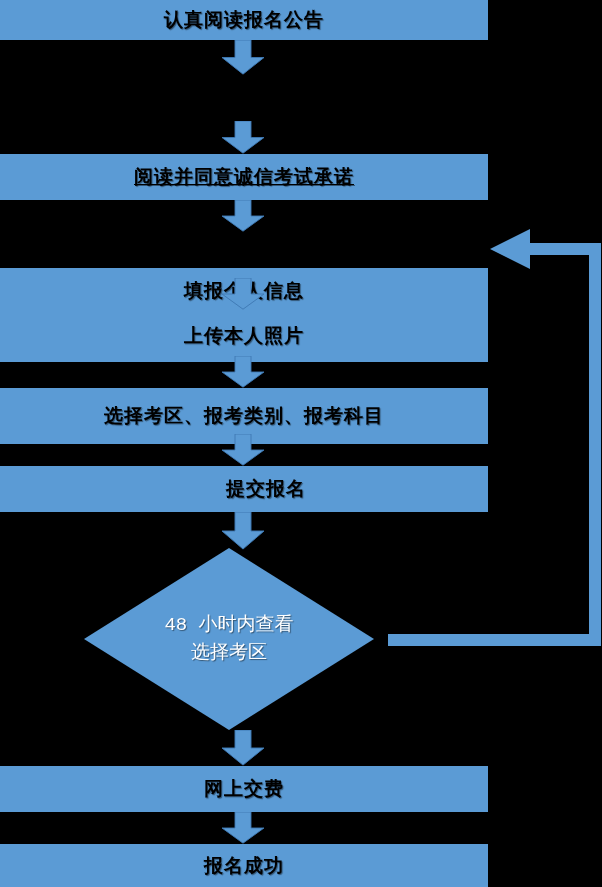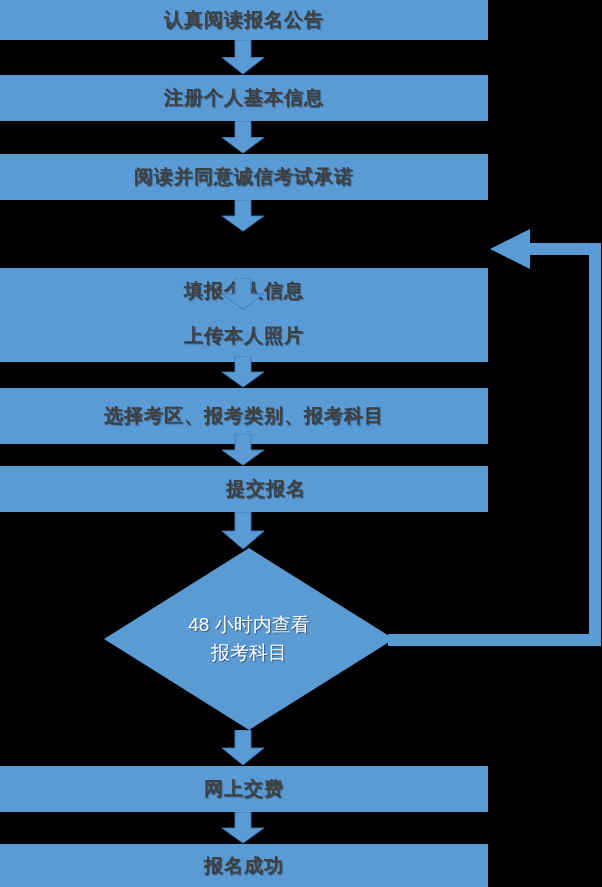--- a/index.html
+++ b/index.html
@@ -15,44 +15,45 @@
     width: 602px;
     height: 887px;
     background: #000000;
     overflow: hidden;
   }
   .node {
     position: absolute;
     left: 0;
     width: 488px;
     background: #5B9BD5;
-    color: #404040;
+    color: #000000;
     display: flex;
     align-items: center;
     justify-content: center;
     font-size: 19px;
     font-weight: bold;
     letter-spacing: 1px;
     text-shadow: 1px 1px 1px rgba(0,0,0,0.45);
     box-sizing: border-box;
     line-height: 1.25;
   }
   .arrow-down {
     position: absolute;
     width: 46px;
     height: 40px;
   }
   .arrow-down svg { display: block; width: 100%; height: 100%; }
 
   .diamond-wrap {
     position: absolute;
-    left: 104px;
+    left: 84px;
     top: 548px;
     width: 290px;
     height: 182px;
+    font-family: Liberation Mono, monospace;
   }
   .diamond-shape {
     position: absolute;
     inset: 0;
     background: #5B9BD5;
     -webkit-clip-path: polygon(50% 0%, 100% 50%, 50% 100%, 0% 50%);
     clip-path: polygon(50% 0%, 100% 50%, 50% 100%, 0% 50%);
   }
   .diamond-label {
     position: absolute;
@@ -86,31 +87,28 @@
   <div class="node" style="top:0px;height:40px;">
     <span>认真阅读报名公告</span>
   </div>
 
   <div class="arrow-down" style="left:220px;top:40px;height:35px;">
     <svg viewBox="0 0 46 40" preserveAspectRatio="none">
       <polygon points="15,0 31,0 31,20 44,20 23,39 2,20 15,20" fill="#5B9BD5" stroke="#3E78B2" stroke-width="1"></polygon>
     </svg>
   </div>
 
-  <div class="node" style="top:75px;height:46px;">
-    <span>注册个人基本信息</span>
-  </div>
 
   <div class="arrow-down" style="left:220px;top:121px;height:33px;">
     <svg viewBox="0 0 46 40" preserveAspectRatio="none">
       <polygon points="15,0 31,0 31,20 44,20 23,39 2,20 15,20" fill="#5B9BD5" stroke="#3E78B2" stroke-width="1"></polygon>
     </svg>
   </div>
 
-  <div class="node" style="top:154px;height:46px;">
+  <div class="node" style="top:154px;height:46px;text-decoration:underline;">
     <span>阅读并同意诚信考试承诺</span>
   </div>
 
   <div class="arrow-down" style="left:220px;top:200px;height:32px;">
     <svg viewBox="0 0 46 40" preserveAspectRatio="none">
       <polygon points="15,0 31,0 31,20 44,20 23,39 2,20 15,20" fill="#5B9BD5" stroke="#3E78B2" stroke-width="1"></polygon>
     </svg>
   </div>
 
   <div class="node" style="top:232px;height:46px;margin-top:36px;">
@@ -150,21 +148,21 @@
   <div class="arrow-down" style="left:220px;top:512px;height:38px;">
     <svg viewBox="0 0 46 40" preserveAspectRatio="none">
       <polygon points="15,0 31,0 31,20 44,20 23,39 2,20 15,20" fill="#5B9BD5" stroke="#3E78B2" stroke-width="1"></polygon>
     </svg>
   </div>
 
   <div class="diamond-wrap">
     <div class="diamond-shape"></div>
     <div class="diamond-label">
       <span>48 小时内查看</span>
-      <span>报考科目</span>
+      <span>选择考区</span>
     </div>
   </div>
 
   <div class="arrow-down" style="left:220px;top:730px;height:36px;">
     <svg viewBox="0 0 46 40" preserveAspectRatio="none">
       <polygon points="15,0 31,0 31,20 44,20 23,39 2,20 15,20" fill="#5B9BD5" stroke="#3E78B2" stroke-width="1"></polygon>
     </svg>
   </div>
 
   <div class="node" style="top:766px;height:46px;">

